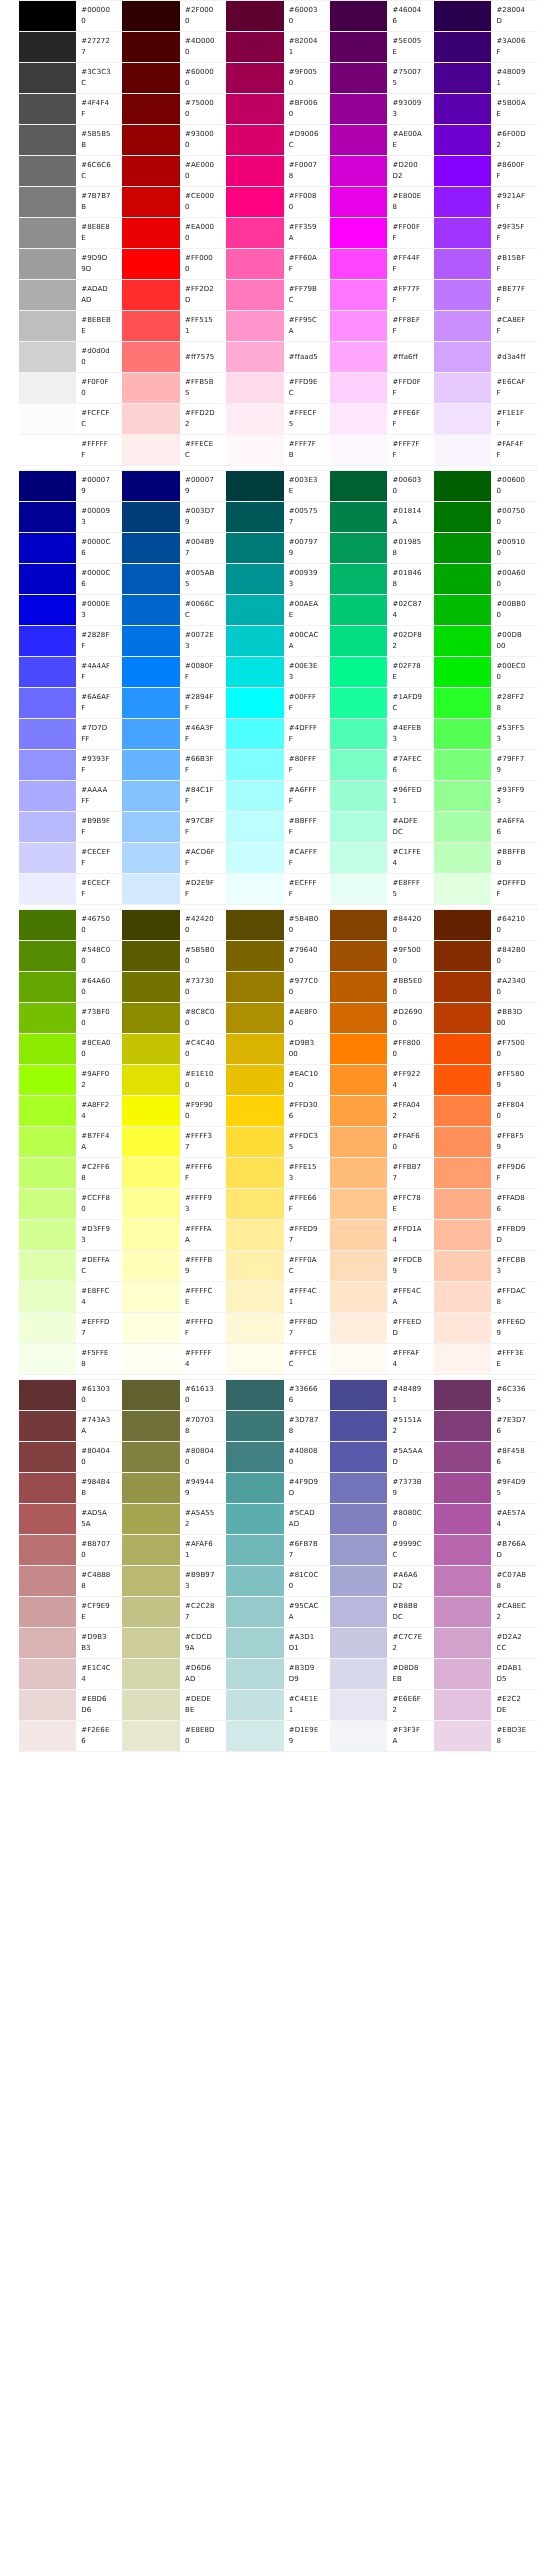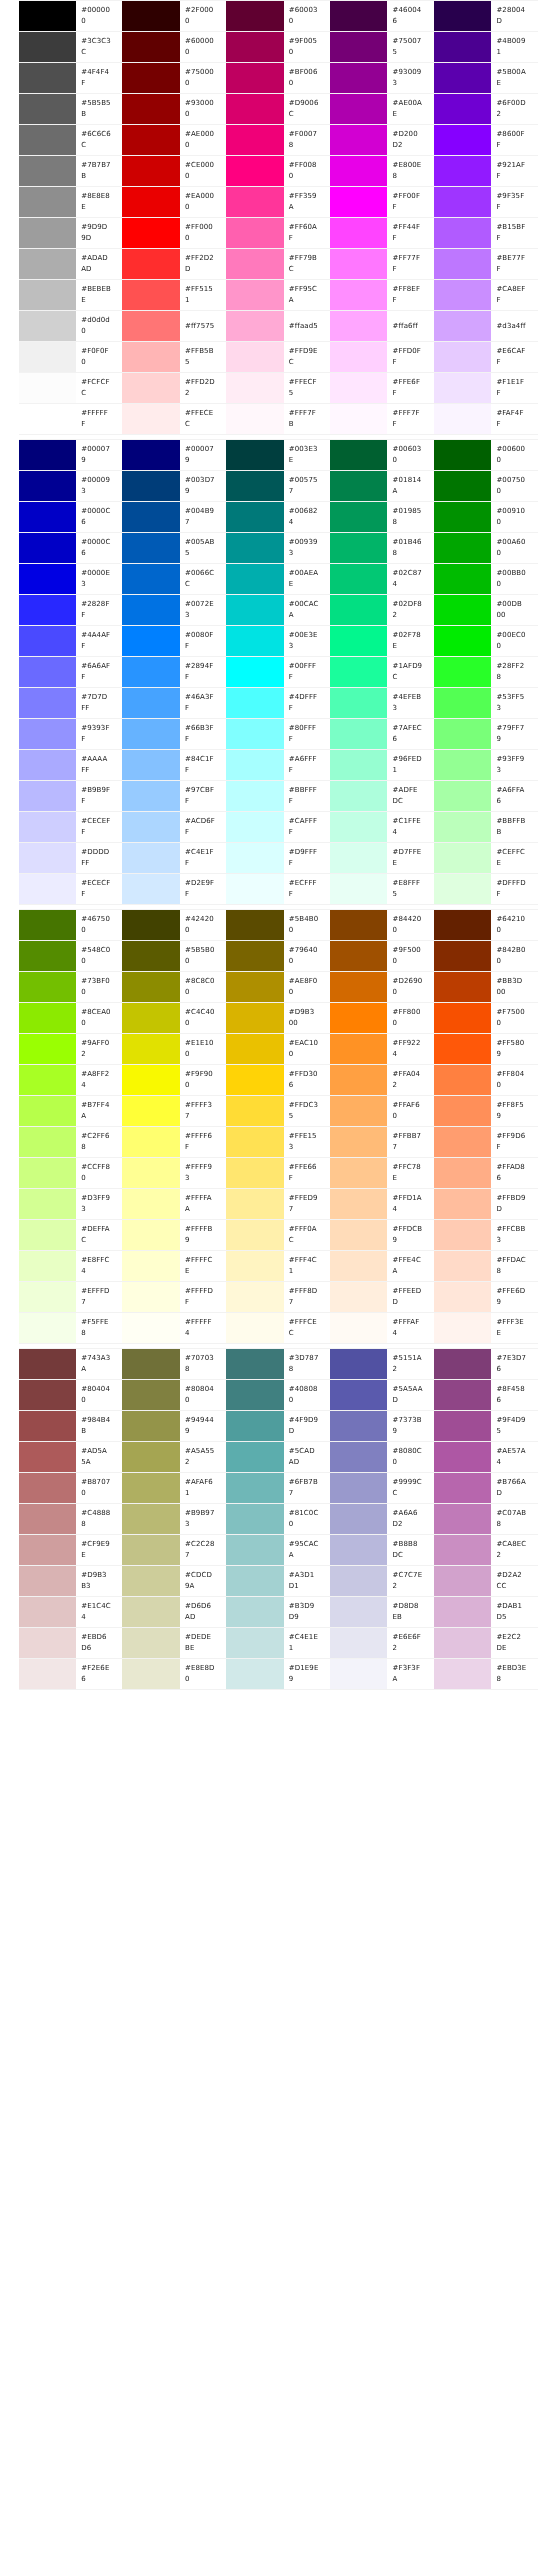--- a/index.html
+++ b/index.html
@@ -84,20 +84,42 @@
             <td class="swatch-cell" style="background: rgb(70, 0, 70);"></td>
             <td class="hex-cell">
               <span class="hex-text">#460046</span>
             </td>
             <td class="swatch-cell" style="background: rgb(40, 0, 77);"></td>
             <td class="hex-cell">
               <span class="hex-text">#28004D</span>
             </td>
           </tr>
           <tr class="palette-row">
+            <td class="swatch-cell" style="background: rgb(39, 39, 39);"></td>
+            <td class="hex-cell">
+              <span class="hex-text">#272727</span>
+            </td>
+            <td class="swatch-cell" style="background: rgb(77, 0, 0);"></td>
+            <td class="hex-cell">
+              <span class="hex-text">#4D0000</span>
+            </td>
+            <td class="swatch-cell" style="background: rgb(130, 0, 65);"></td>
+            <td class="hex-cell">
+              <span class="hex-text">#820041</span>
+            </td>
+            <td class="swatch-cell" style="background: rgb(94, 0, 94);"></td>
+            <td class="hex-cell">
+              <span class="hex-text">#5E005E</span>
+            </td>
+            <td class="swatch-cell" style="background: rgb(58, 0, 111);"></td>
+            <td class="hex-cell">
+              <span class="hex-text">#3A006F</span>
+            </td>
+          </tr>
+          <tr class="palette-row">
             <td class="swatch-cell" style="background: rgb(60, 60, 60);"></td>
             <td class="hex-cell">
               <span class="hex-text">#3C3C3C</span>
             </td>
             <td class="swatch-cell" style="background: rgb(96, 0, 0);"></td>
             <td class="hex-cell">
               <span class="hex-text">#600000</span>
             </td>
             <td class="swatch-cell" style="background: rgb(159, 0, 80);"></td>
             <td class="hex-cell">
@@ -429,21 +451,21 @@
             <td class="swatch-cell" style="background: rgb(0, 0, 198);"></td>
             <td class="hex-cell">
               <span class="hex-text">#0000C6</span>
             </td>
             <td class="swatch-cell" style="background: rgb(0, 75, 151);"></td>
             <td class="hex-cell">
               <span class="hex-text">#004B97</span>
             </td>
             <td class="swatch-cell" style="background: rgb(0, 121, 121);"></td>
             <td class="hex-cell">
-              <span class="hex-text">#006824</span>
+              <span class="hex-text">#007979</span>
             </td>
             <td class="swatch-cell" style="background: rgb(1, 152, 88);"></td>
             <td class="hex-cell">
               <span class="hex-text">#019858</span>
             </td>
             <td class="swatch-cell" style="background: rgb(0, 145, 0);"></td>
             <td class="hex-cell">
               <span class="hex-text">#009100</span>
             </td>
           </tr>
@@ -658,42 +680,20 @@
             <td class="hex-cell">
               <span class="hex-text">#CAFFFF</span>
             </td>
             <td class="swatch-cell" style="background: rgb(193, 255, 228);"></td>
             <td class="hex-cell">
               <span class="hex-text">#C1FFE4</span>
             </td>
             <td class="swatch-cell" style="background: rgb(187, 255, 187);"></td>
             <td class="hex-cell">
               <span class="hex-text">#BBFFBB</span>
-            </td>
-          </tr>
-          <tr class="palette-row">
-            <td class="swatch-cell" style="background: rgb(221, 221, 255);"></td>
-            <td class="hex-cell">
-              <span class="hex-text">#DDDDFF</span>
-            </td>
-            <td class="swatch-cell" style="background: rgb(196, 225, 255);"></td>
-            <td class="hex-cell">
-              <span class="hex-text">#C4E1FF</span>
-            </td>
-            <td class="swatch-cell" style="background: rgb(217, 255, 255);"></td>
-            <td class="hex-cell">
-              <span class="hex-text">#D9FFFF</span>
-            </td>
-            <td class="swatch-cell" style="background: rgb(215, 255, 238);"></td>
-            <td class="hex-cell">
-              <span class="hex-text">#D7FFEE</span>
-            </td>
-            <td class="swatch-cell" style="background: rgb(206, 255, 206);"></td>
-            <td class="hex-cell">
-              <span class="hex-text">#CEFFCE</span>
             </td>
           </tr>
           <tr class="palette-row">
             <td class="swatch-cell" style="background: rgb(236, 236, 255);"></td>
             <td class="hex-cell">
               <span class="hex-text">#ECECFF</span>
             </td>
             <td class="swatch-cell" style="background: rgb(210, 233, 255);"></td>
             <td class="hex-cell">
               <span class="hex-text">#D2E9FF</span>
@@ -754,20 +754,42 @@
             <td class="swatch-cell" style="background: rgb(159, 80, 0);"></td>
             <td class="hex-cell">
               <span class="hex-text">#9F5000</span>
             </td>
             <td class="swatch-cell" style="background: rgb(132, 43, 0);"></td>
             <td class="hex-cell">
               <span class="hex-text">#842B00</span>
             </td>
           </tr>
           <tr class="palette-row">
+            <td class="swatch-cell" style="background: rgb(100, 166, 0);"></td>
+            <td class="hex-cell">
+              <span class="hex-text">#64A600</span>
+            </td>
+            <td class="swatch-cell" style="background: rgb(115, 115, 0);"></td>
+            <td class="hex-cell">
+              <span class="hex-text">#737300</span>
+            </td>
+            <td class="swatch-cell" style="background: rgb(151, 124, 0);"></td>
+            <td class="hex-cell">
+              <span class="hex-text">#977C00</span>
+            </td>
+            <td class="swatch-cell" style="background: rgb(187, 94, 0);"></td>
+            <td class="hex-cell">
+              <span class="hex-text">#BB5E00</span>
+            </td>
+            <td class="swatch-cell" style="background: rgb(162, 52, 0);"></td>
+            <td class="hex-cell">
+              <span class="hex-text">#A23400</span>
+            </td>
+          </tr>
+          <tr class="palette-row">
             <td class="swatch-cell" style="background: rgb(115, 191, 0);"></td>
             <td class="hex-cell">
               <span class="hex-text">#73BF00</span>
             </td>
             <td class="swatch-cell" style="background: rgb(140, 140, 0);"></td>
             <td class="hex-cell">
               <span class="hex-text">#8C8C00</span>
             </td>
             <td class="swatch-cell" style="background: rgb(174, 143, 0);"></td>
             <td class="hex-cell">
@@ -1022,20 +1044,42 @@
             <td class="swatch-cell" style="background: rgb(255, 243, 238);"></td>
             <td class="hex-cell">
               <span class="hex-text">#FFF3EE</span>
             </td>
           </tr>
         </tbody>
       </table>
       <div class="section-gap"></div>
       <table class="palette-section">
         <tbody>
+          <tr class="palette-row">
+            <td class="swatch-cell" style="background: rgb(97, 48, 48);"></td>
+            <td class="hex-cell">
+              <span class="hex-text">#613030</span>
+            </td>
+            <td class="swatch-cell" style="background: rgb(97, 97, 48);"></td>
+            <td class="hex-cell">
+              <span class="hex-text">#616130</span>
+            </td>
+            <td class="swatch-cell" style="background: rgb(51, 102, 102);"></td>
+            <td class="hex-cell">
+              <span class="hex-text">#336666</span>
+            </td>
+            <td class="swatch-cell" style="background: rgb(72, 72, 145);"></td>
+            <td class="hex-cell">
+              <span class="hex-text">#484891</span>
+            </td>
+            <td class="swatch-cell" style="background: rgb(108, 51, 101);"></td>
+            <td class="hex-cell">
+              <span class="hex-text">#6C3365</span>
+            </td>
+          </tr>
           <tr class="palette-row">
             <td class="swatch-cell" style="background: rgb(116, 58, 58);"></td>
             <td class="hex-cell">
               <span class="hex-text">#743A3A</span>
             </td>
             <td class="swatch-cell" style="background: rgb(112, 112, 56);"></td>
             <td class="hex-cell">
               <span class="hex-text">#707038</span>
             </td>
             <td class="swatch-cell" style="background: rgb(61, 120, 120);"></td>

